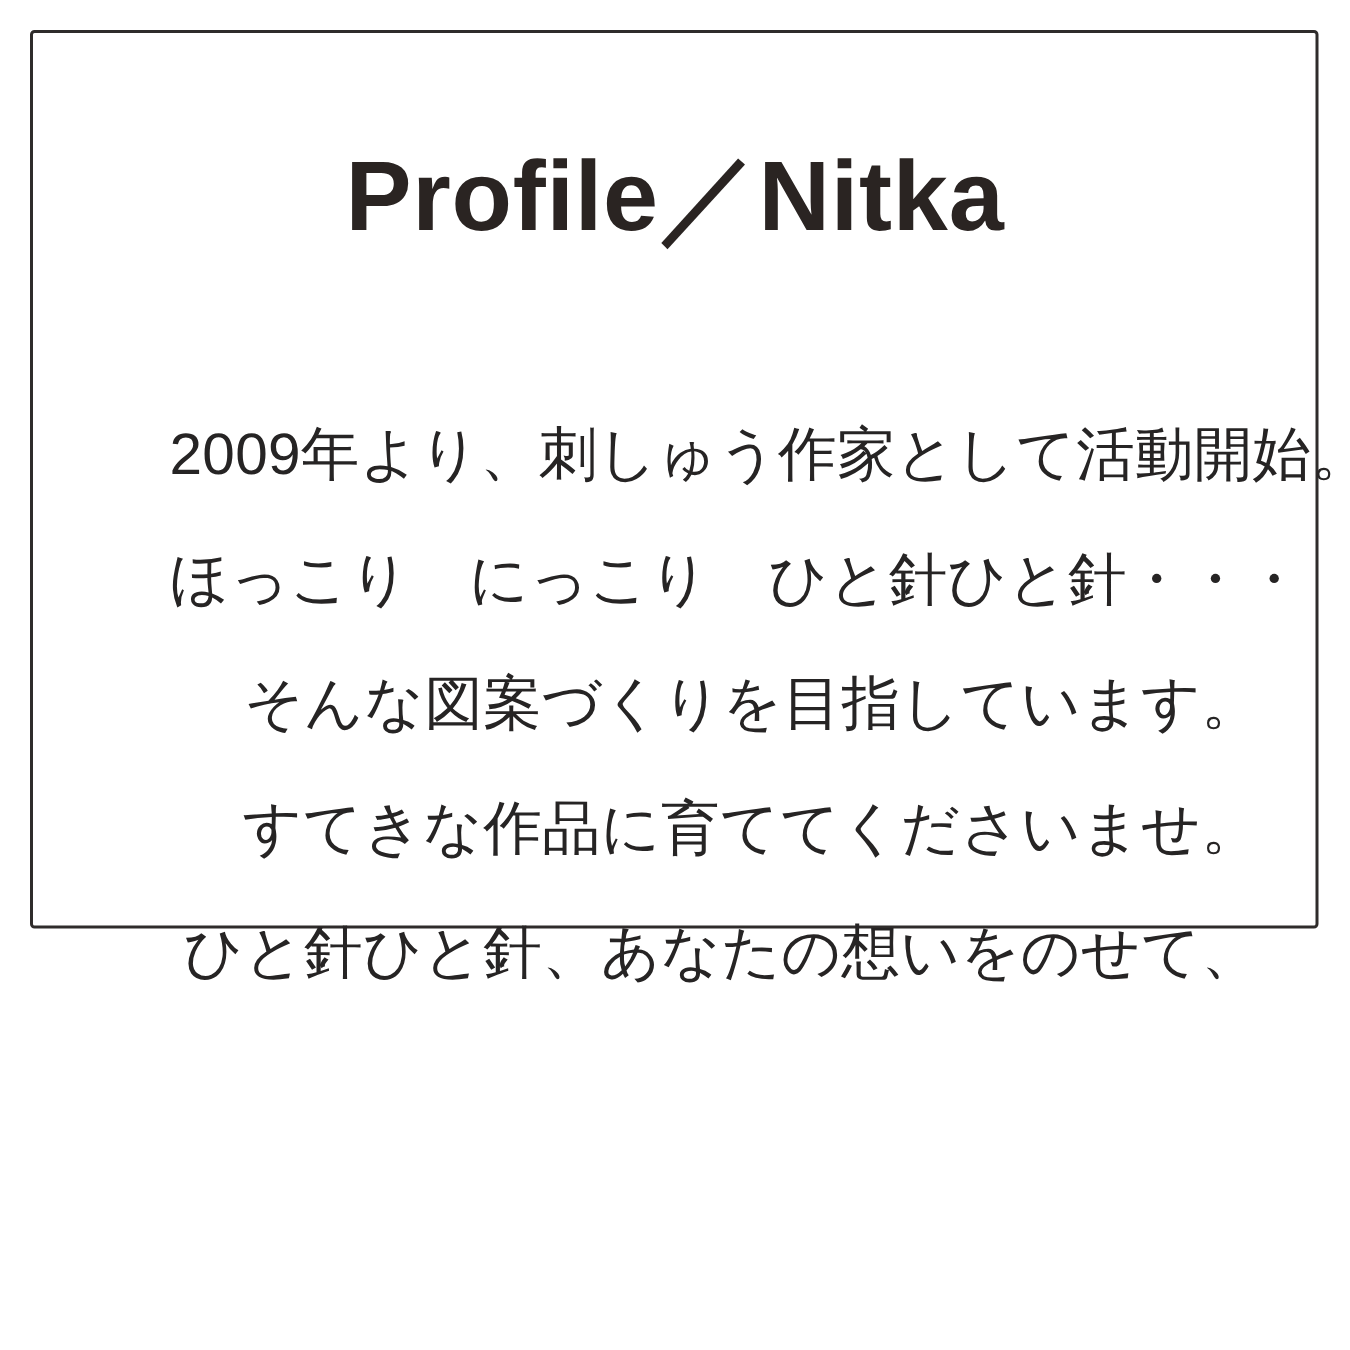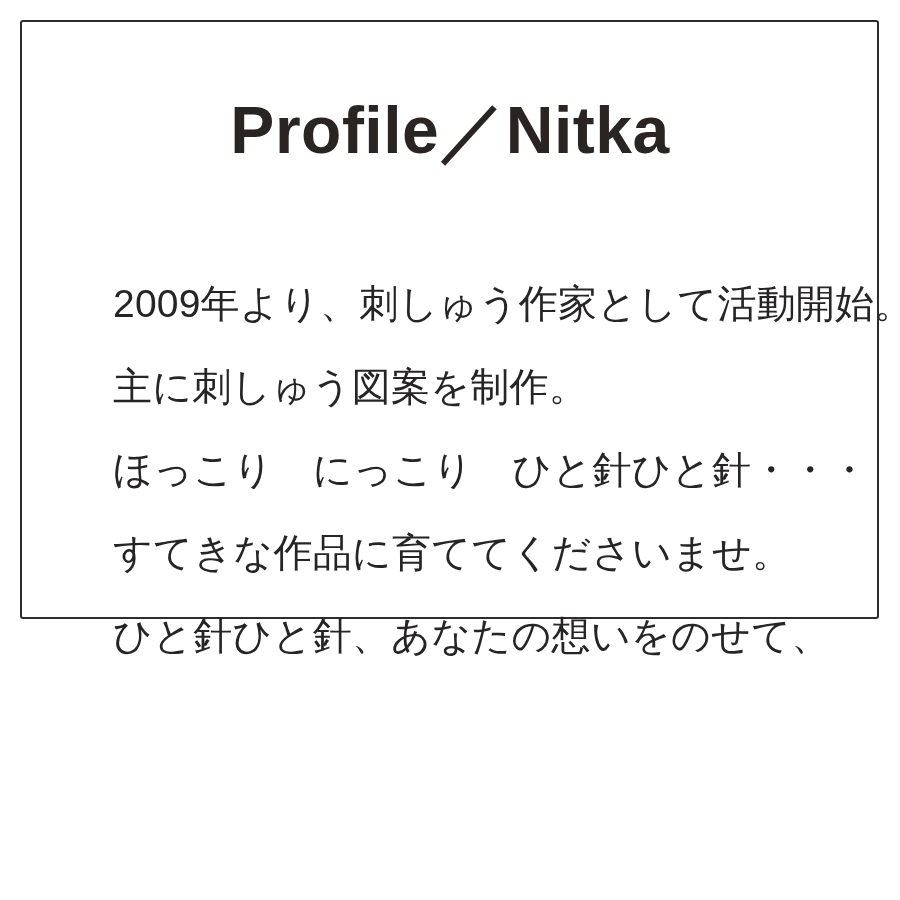--- a/index.html
+++ b/index.html
@@ -47,30 +47,31 @@
       top: 262px;
       font-size: 39px;
       line-height: 83px;
       color: #262424;
       letter-spacing: 0.2px;
     }
     .profile-text p {
       margin: 0;
       padding: 0;
       white-space: nowrap;
+      text-align: right;
     }
   </style>
 </head>
 <body>
 
 <div class="card">
   <div class="frame"></div>
 
   <h1 class="title">Profile／Nitka</h1>
 
   <div class="profile-text">
     <p>2009年より、刺しゅう作家として活動開始。</p>
-    <p>主に刺しゅう図案を制作。</p>
     <p>ほっこり　にっこり　ひと針ひと針・・・</p>
+    <p>そんな図案づくりを目指しています。</p>
     <p>すてきな作品に育ててくださいませ。</p>
     <p>ひと針ひと針、あなたの想いをのせて、</p>
   </div>
 </div>
 
 </body></html>

